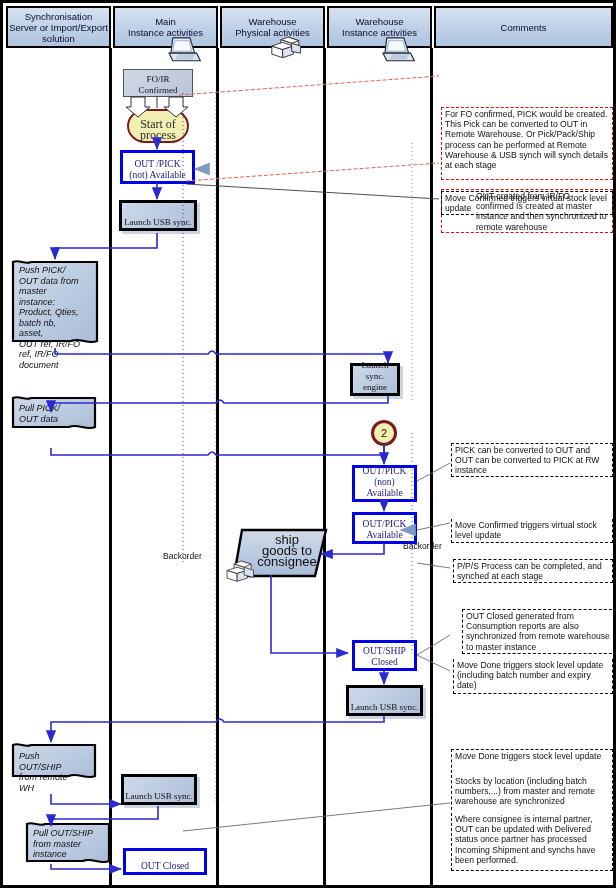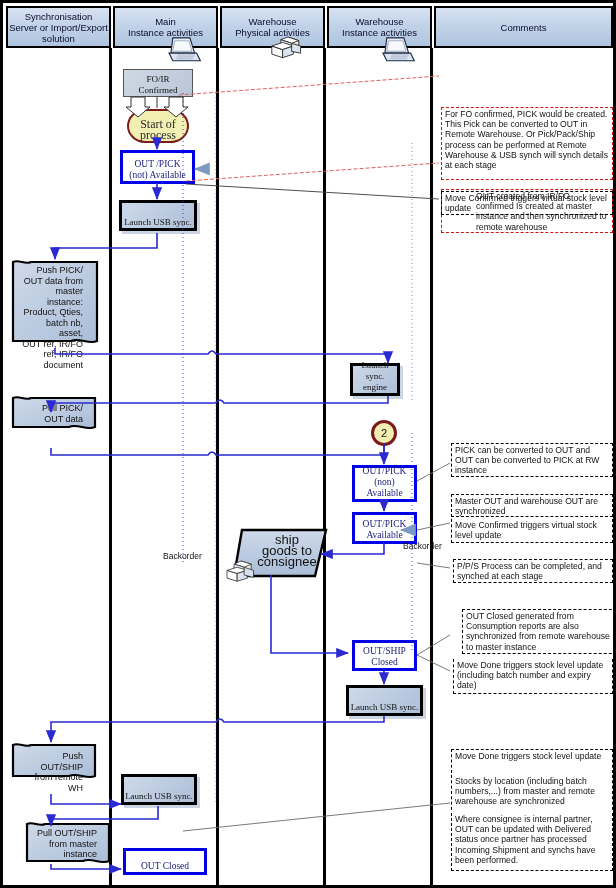--- a/index.html
+++ b/index.html
@@ -21,21 +21,21 @@
   
   .grey-box{border:1.5px solid #555;background:linear-gradient(135deg,#cfd8e4,#b9c6d8);
      color:#111;font-size:9px;}
   .term{border:2.5px solid #7b1a1a;background:#f2efb3;border-radius:18px/50%;
      color:#2b2b2b;font-size:12px;}
   .conn-circle{position:absolute;width:26px;height:26px;border-radius:50%;
      border:3px solid #7b1a1a;background:#f2efb3;display:flex;align-items:center;
      justify-content:center;font-size:11px;color:#111;box-sizing:border-box;}
   .doc{position:absolute;}
   .doc .txt{position:absolute;left:10px;top:6px;right:18px;font-size:9px;color:#111;
-     line-height:10.5px;text-align:right;}
+     line-height:10.5px;text-align:left;font-style:italic;}
   .trap{position:absolute;}
   .trap .txt{position:absolute;left:18px;right:8px;top:10px;font-size:13px;color:#111;
      line-height:11px;text-align:center;}
   .cmt{position:absolute;border:1px dashed #000;background:transparent;
      font-size:8.6px;color:#111;line-height:10.2px;padding:1px 2px 2px 3px;
      box-sizing:border-box;text-align:left;}
   .cmt.red{border-color:#d41111;margin-top:44px;}
   .label-txt{position:absolute;font-size:8.5px;color:#111;}
   svg.layer{position:absolute;left:0;top:0;width:616px;height:888px;pointer-events:none;}
 </style>
@@ -342,21 +342,20 @@
     <span>OUT Closed</span>
   </div>
 
   <div class="label-txt" style="left:160px;top:548px;">Backorder</div>
   <div class="label-txt" style="left:400px;top:538px;">Backorder</div>
 
   <div class="cmt red" style="left:438px;top:60px;width:172px;height:73px;">For FO confirmed, PICK would be created. This Pick can be converted to OUT in Remote Warehouse. Or Pick/Pack/Ship process can be performed at Remote Warehouse &amp; USB synch will synch details at each stage</div>
   <div class="cmt red" style="left:438px;top:142px;width:172px;height:44px;padding-left:34px;">OUT created from IR/FO confirmed Is created at master instance and then synchronized to remote warehouse</div>
   <div class="cmt" style="left:438px;top:188px;width:172px;height:24px;">Move Confirmed triggers virtual stock level update</div>
   <div class="cmt" style="left:448px;top:440px;width:162px;height:34px;">PICK can be converted to OUT and OUT can be converted to PICK at RW instance</div>
-  <div class="cmt" style="left:448px;top:491px;width:162px;height:23px;">Master OUT and warehouse OUT are synchronized</div>
   <div class="cmt" style="left:448px;top:516px;width:162px;height:24px;border-top:none;">Move Confirmed triggers virtual stock level update</div>
   <div class="cmt" style="left:450px;top:556px;width:160px;height:24px;">P/P/S Process can be completed, and synched at each stage</div>
   <div class="cmt" style="left:459px;top:606px;width:160px;height:45px;">OUT Closed generated from Consumption reports are also synchronized from remote warehouse to master instance</div>
   <div class="cmt" style="left:450px;top:656px;width:160px;height:35px;border-top:none;">Move Done triggers stock level update (including batch number and expiry date)</div>
   <div class="cmt" style="left:448px;top:746px;width:162px;height:24px;border-bottom:none;">Move Done triggers stock level update</div>
   <div class="cmt" style="left:448px;top:772px;width:162px;height:35px;border-top:none;border-bottom:none;">Stocks by location (including batch numbers,...) from master and remote warehouse are synchronized</div>
   <div class="cmt" style="left:448px;top:810px;width:162px;height:58px;border-top:none;">Where consignee is internal partner, OUT can be updated with Delivered status once partner has processed Incoming Shipment and synchs have been performed.</div>
 
 </div>
 

